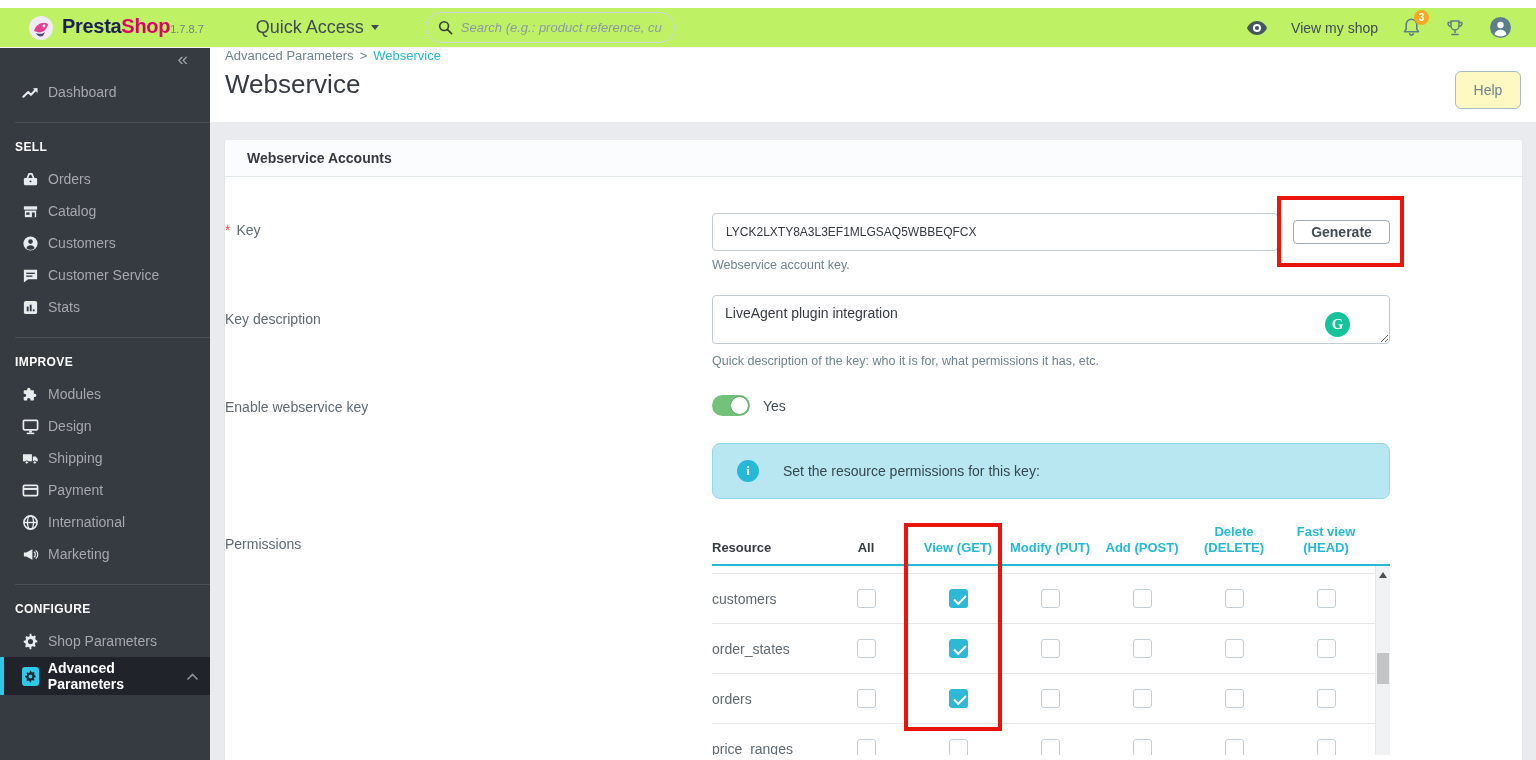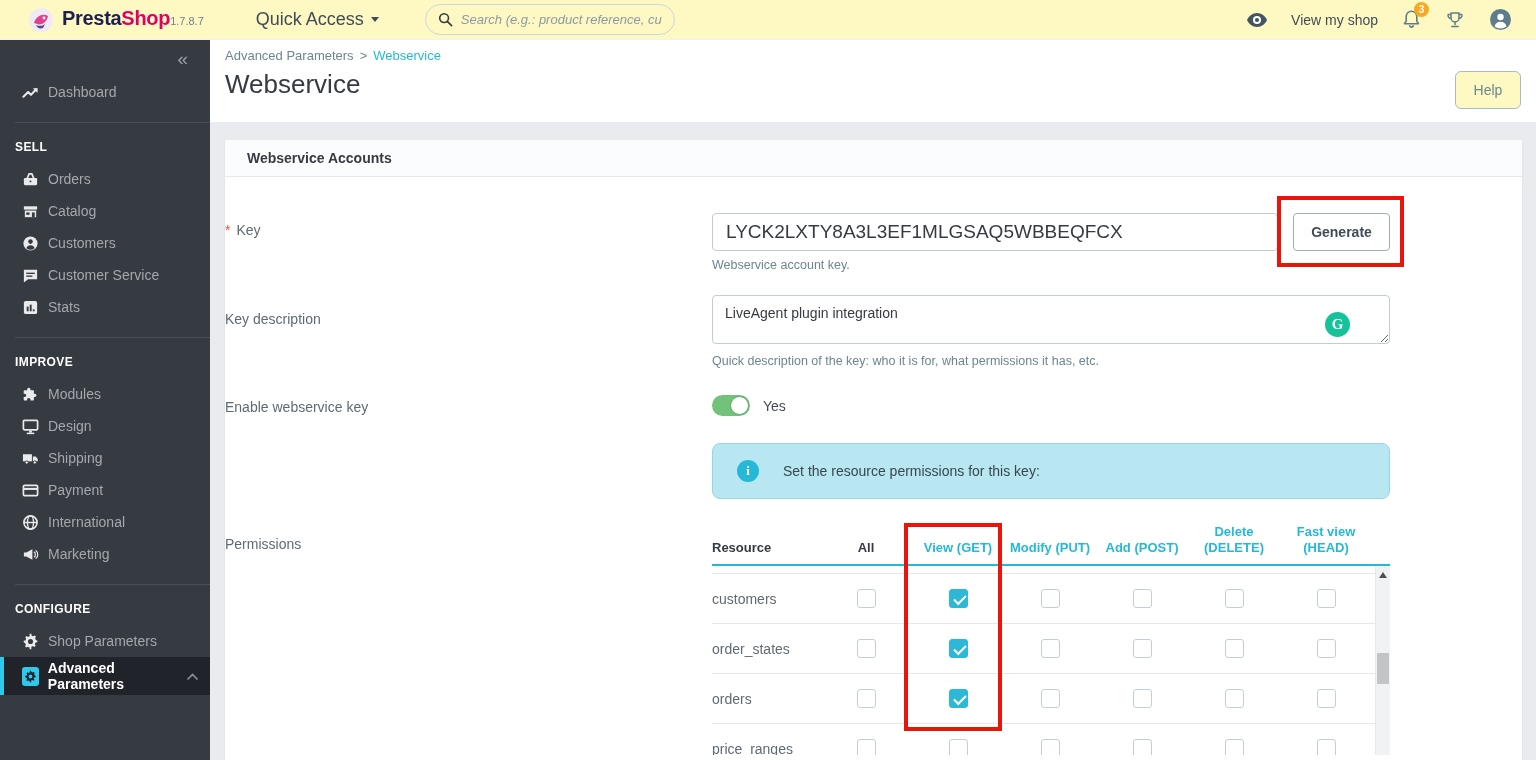--- a/index.html
+++ b/index.html
@@ -1,21 +1,21 @@
 <!DOCTYPE html>
 <html><head>
 <meta charset="utf-8">
 <style>
   * { margin:0; padding:0; box-sizing:border-box; }
   html,body { width:1536px; height:760px; overflow:hidden; background:#fff;
     font-family:"Liberation Sans", sans-serif; font-size:14px; color:#363a41; }
   .app { position:relative; width:1536px; height:760px; }
 
   
-  .topnav { position:absolute; top:0; left:0; right:0; height:40px; background:#fef9c3;
+  .topnav { position:absolute; top:8px; left:0; right:0; height:40px; background:#bef264;
     display:flex; align-items:center; z-index:20; border-bottom:1px solid #f1f1f1; }
   .brand { display:flex; align-items:baseline; margin-left:28px; cursor:pointer; }
   .brand svg { align-self:center; margin-right:8px; }
   .brand-primary { font-size:20px; font-weight:bold; color:#1d1f51; letter-spacing:-.3px; }
   .brand-secondary { font-size:20px; font-weight:bold; color:#df0067; letter-spacing:-.3px; }
   .brand-version { font-size:11px; color:#75808a; margin-left:0; }
   .quick-access { margin-left:52px; font-size:18px; color:#414b56; display:flex; align-items:center; gap:7px; cursor:pointer; }
   .caret-down { width:0; height:0; border-left:4px solid transparent; border-right:4px solid transparent; border-top:5px solid #414b56; }
   .searchbar { margin-left:46px; width:250px; height:31px; border:1px solid #ccd7dd; border-radius:16px;
     display:flex; align-items:center; padding:0 12px; gap:8px; }
@@ -62,22 +62,22 @@
     display:flex; align-items:center; padding:0 22px; font-size:14px; font-weight:bold; color:#363a41; }
   .card-body { padding-top:36px; }
 
   .form-row { display:flex; margin-bottom:0; }
   .form-label { width:487px; padding-right:40px; text-align:left; color:#5e6a72; font-size:14px; flex:0 0 487px; }
   .req { color:#f54c3e; margin-right:6px; }
   .form-field { width:678px; position:relative; }
 
   .key-line { display:flex; align-items:center; }
   .key-input { width:566px; height:38px; border:1px solid #c1ccd3; border-radius:4px; padding:0 13px;
-    font-size:19px; color:#363a41; font-family:"Liberation Sans", sans-serif; outline:none; }
-  .generate-btn { margin-left:15px; width:97px; height:38px; background:#fff; border:1px solid #9fadb5;
+    font-size:12px; color:#363a41; font-family:"Liberation Sans", sans-serif; outline:none; }
+  .generate-btn { margin-left:15px; width:97px; height:24px; background:#fff; border:1px solid #9fadb5;
     border-radius:4px; color:#414c56; font-size:14px; font-weight:600; cursor:pointer;
     font-family:"Liberation Sans", sans-serif; }
   .help-text { margin-top:7px; font-size:12.5px; color:#6c868e; }
 
   .row-gap1 { height:23px; } .row-gap2 { height:22px; } .row-gap3 { height:27px; } .row-gap4 { height:23px; }
   .lbl-mid { padding-top:9px; } .lbl-top { padding-top:16px; } .lbl-tbl { padding-top:14px; }
 
   .desc-area { width:678px; height:49px; border:1px solid #c1ccd3; border-radius:4px; padding:9px 12px;
     font-size:14px; color:#363a41; font-family:"Liberation Sans", sans-serif; resize:vertical; outline:none; }
   .grammarly { position:absolute; right:40px; top:17px; width:25px; height:25px; border-radius:50%;

